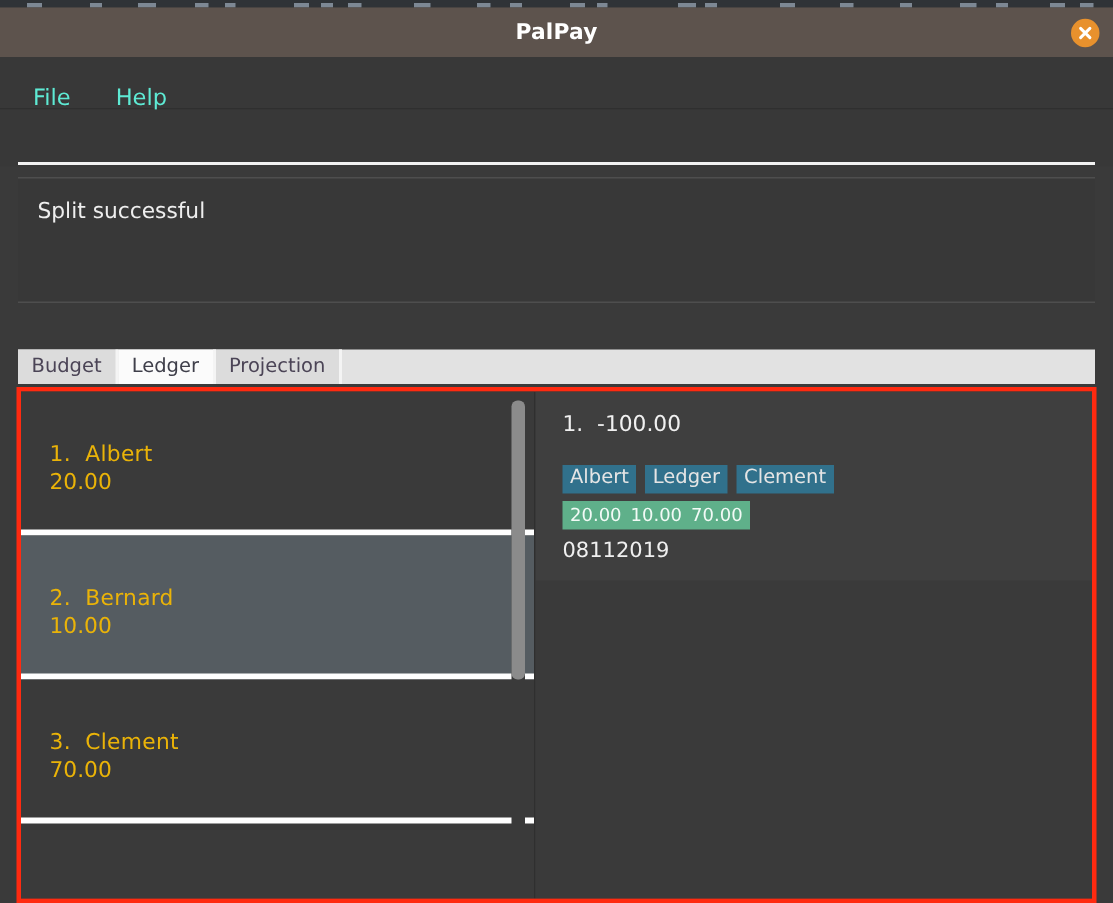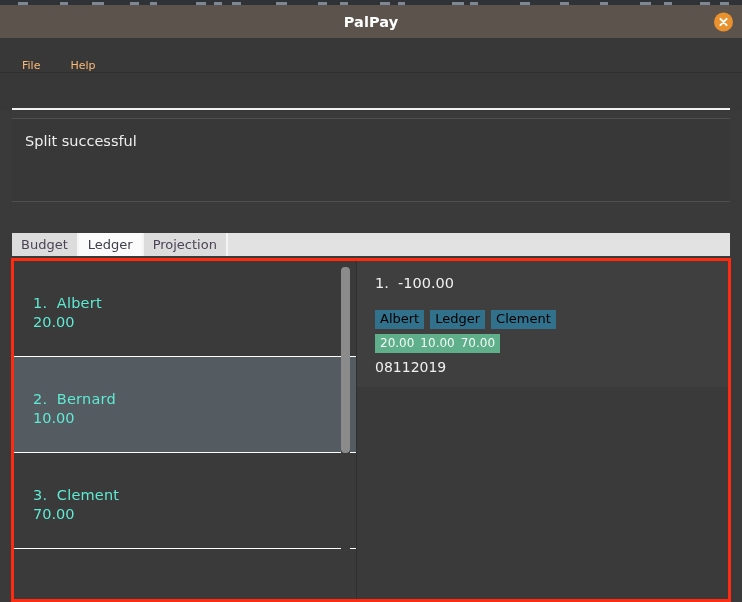--- a/index.html
+++ b/index.html
@@ -77,22 +77,22 @@
     height: 34px;
     background: #383838;
     display: flex;
     align-items: center;
     padding-left: 20px;
     gap: 26px;
     flex: none;
     border-bottom: 1px solid #2f2f2f;
   }
   .menu-item {
-    font-size: 11px;
-    color: #fdba74;
+    font-size: 15px;
+    color: #5eead4;
     cursor: pointer;
     padding: 2px 2px;
     margin-top: 20px;
   }
 
   
   #command-area {
     height: 38px;
     background: #383838;
     flex: none;
@@ -174,23 +174,23 @@
     background: #3a3a3a;
     position: relative;
     flex: none;
     overflow: hidden;
   }
   .ledger-row {
     height: 96px;
     background: #3a3a3a;
     padding: 34px 0 0 19px;
     box-sizing: border-box;
-    color: #5eead4;
-    cursor: pointer;
-    border-bottom: 1px solid #ffffff;
+    color: #eab308;
+    cursor: pointer;
+    border-bottom: 4px solid #ffffff;
   }
   .ledger-row.selected {
     background: #555c61;
   }
   .ledger-row .row-title {
     font-size: 14.5px;
     letter-spacing: .2px;
     white-space: pre;
   }
   .ledger-row .row-amount {
@@ -243,21 +243,21 @@
     white-space: pre;
     margin-bottom: 19px;
   }
   .badge-row {
     display: flex;
     gap: 6px;
     margin-bottom: 3px;
   }
   .name-badge {
     background: #31718c;
-    color: #000000;
+    color: #e5e5e5;
     font-size: 13px;
     padding: 1px 5px 2px 5px;
     line-height: 16px;
     cursor: pointer;
   }
   .amount-strip {
     display: inline-flex;
     background: #5fb08a;
     gap: 6px;
     padding: 1px 5px 2px 5px;

